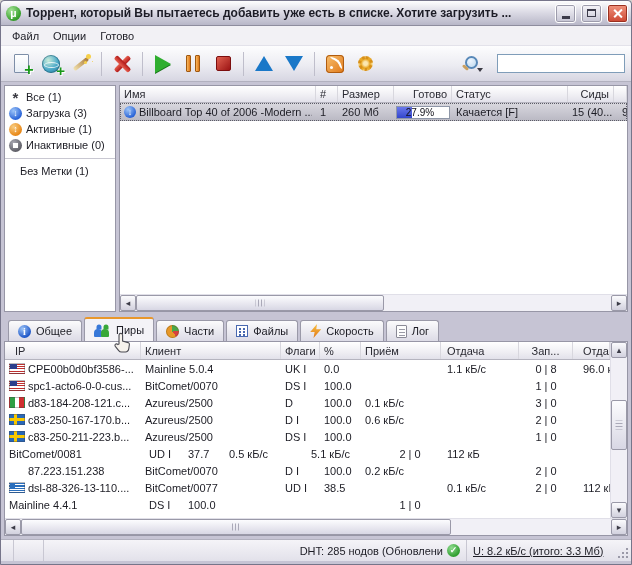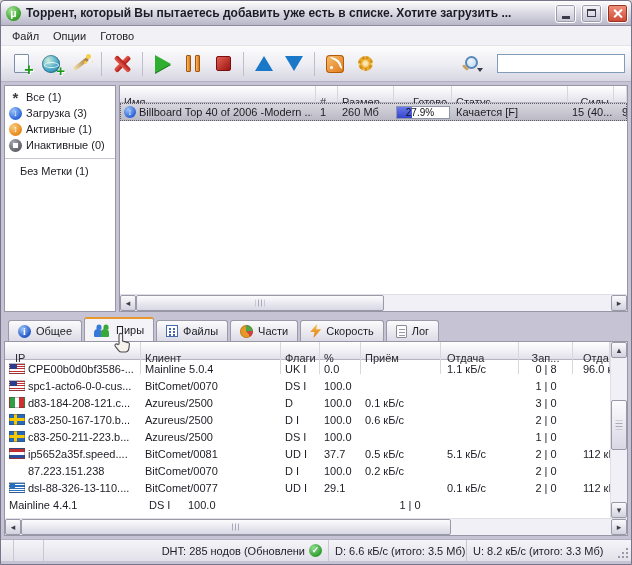--- a/index.html
+++ b/index.html
@@ -70,21 +70,21 @@
   .ci.c-up::before{content:"↑";}
   .ci.c-act{background:radial-gradient(circle at 35% 30%,#f8cc80,#e88818 70%);}
   .ci.c-act::before{content:"↕";}
   .ci.c-inact{background:radial-gradient(circle at 35% 30%,#a8a8b2,#606068 70%);}
   .ci.c-inact::before{content:"";position:absolute;left:4px;top:4px;width:5px;height:5px;background:#fff;}
   .star{width:13px;text-align:center;font-size:15px;font-weight:bold;color:#3a3a42;line-height:11px;flex:none;}
   
   .tlist{flex:1;display:flex;flex-direction:column;overflow:hidden;}
   .thead{display:flex;flex:none;height:17px;font-size:11px;color:#2a2a32;
          background:linear-gradient(180deg,#fff,#efeef3 60%,#e2e1ea);border-bottom:1px solid #b5b4bf;}
-  .hc{display:flex;align-items:center;padding:16px 4px;border-right:1px solid #d8d7de;white-space:nowrap;overflow:hidden;flex:none;}
+  .hc{display:flex;align-items:center;padding:8px 4px;border-right:1px solid #d8d7de;white-space:nowrap;overflow:hidden;flex:none;}
   .hc.r{justify-content:flex-end;}
   .trow{display:flex;height:18px;font-size:11px;color:#1c1c24;align-items:center;flex:none;}
   .trow.selected{background:linear-gradient(180deg,#d9d8df,#b9b8c3);outline:1px dotted #5c5c66;outline-offset:-1px;}
   .cell{padding:0 4px;white-space:nowrap;overflow:hidden;flex:none;display:flex;align-items:center;gap:3px;}
   .tbody-fill{flex:1;background:#fff;}
   
   .w-name{width:196px;} .w-num{width:22px;} .w-size{width:56px;} .w-done{width:58px;}
   .w-status{width:116px;} .w-seeds{width:46px;} .w-last{flex:1 1 0;min-width:0;}
   .pbar{width:54px;height:13px;border:1px solid #8f97a8;background:#fff;position:relative;font-size:10px;}
   .pfill{position:absolute;left:0;top:0;bottom:0;background:linear-gradient(180deg,#6a78ec,#3346cc);}
@@ -136,21 +136,21 @@
                                    linear-gradient(180deg,transparent 0 3px,#f8c800 3px 6px,transparent 6px),#2868b8;}
   .flag[data-flag="nl"]{background:linear-gradient(180deg,#c03030 0 33%,#fff 33% 66%,#2a4e9c 66%);}
   .flag[data-flag="gr"]{background:repeating-linear-gradient(180deg,#2a6ebc 0 1.2px,#fff 1.2px 2.4px);}
   .flag[data-flag="gr"]::after{content:"";position:absolute;left:0;top:0;width:5px;height:5px;background:#2a6ebc;}
   
   .statusbar{height:22px;flex:none;margin:3px -3px 0 -3px;display:flex;align-items:center;font-size:11px;color:#1c1c24;
              background:linear-gradient(180deg,#f5f4f8,#e2e1ea);border-top:1px solid #b2b1bf;}
   .scell{height:100%;display:flex;align-items:center;border-right:1px solid #c8c7d2;padding:0 6px;white-space:nowrap;overflow:hidden;}
   .sc1{width:13px;padding:0;} .sc2{width:30px;padding:0;}
   .sc-dht{flex:1;justify-content:flex-end;gap:4px;}
-  .sc-d{width:138px;} .sc-u{width:148px;border-right:none;}
+  .sc-d{width:138px;} .sc-u{width:148px;border-right:none;text-decoration:underline;}
   .chk{width:13px;height:13px;border-radius:50%;flex:none;background:radial-gradient(circle at 35% 30%,#90dc90,#2f9e2f 70%);
        color:#fff;font-size:9px;font-weight:bold;text-align:center;line-height:13px;}
   .grip{width:16px;height:100%;position:relative;}
   .grip::after{content:"";position:absolute;right:3px;bottom:3px;width:2px;height:2px;background:#9a99a8;
        box-shadow:-8px 0 #9a99a8,-4px 0 #9a99a8,0 -4px #9a99a8,-4px -4px #9a99a8,0 -8px #9a99a8;}
   .txt{white-space:nowrap;overflow:hidden;}
 </style>
 </head>
 <body>
 
@@ -287,26 +287,26 @@
   <div class="tabsbar">
     <div class="tab">
       <span class="ti ti-info">i</span>
       <span>Общее</span>
     </div>
     <div class="tab active">
       <span class="ti ti-peers"></span>
       <span>Пиры</span>
     </div>
     <div class="tab">
+      <span class="ti ti-pie"></span>
+      <span>Части</span>
+    </div>
+    <div class="tab">
       <span class="ti ti-files"></span>
       <span>Файлы</span>
-    </div>
-    <div class="tab">
-      <span class="ti ti-pie"></span>
-      <span>Части</span>
     </div>
     <div class="tab">
       <span class="ti ti-bolt"></span>
       <span>Скорость</span>
     </div>
     <div class="tab">
       <span class="ti ti-log"></span>
       <span>Лог</span>
     </div>
   </div>
@@ -390,24 +390,20 @@
             </div>
           <div class="cell p-client txt">Azureus/2500</div>
           <div class="cell p-flags txt">DS I</div>
           <div class="cell p-pct txt">100.0</div>
           <div class="cell p-recv txt"></div>
           <div class="cell p-send txt"></div>
           <div class="cell p-reqs txt">1 | 0</div>
           <div class="cell p-sent txt"></div>
         </div>
         <div class="prow">
-          <div class="cell p-ip">
-              <span class="flag" data-flag="nl"></span>
-              <span class="txt">ip5652a35f.speed....</span>
-            </div>
           <div class="cell p-client txt">BitComet/0081</div>
           <div class="cell p-flags txt">UD I</div>
           <div class="cell p-pct txt">37.7</div>
           <div class="cell p-recv txt">0.5 кБ/с</div>
           <div class="cell p-send txt">5.1 кБ/с</div>
           <div class="cell p-reqs txt">2 | 0</div>
           <div class="cell p-sent txt">112 кБ</div>
         </div>
         <div class="prow">
           <div class="cell p-ip">
@@ -422,21 +418,21 @@
           <div class="cell p-reqs txt">2 | 0</div>
           <div class="cell p-sent txt"></div>
         </div>
         <div class="prow">
           <div class="cell p-ip">
               <span class="flag" data-flag="gr"></span>
               <span class="txt">dsl-88-326-13-110....</span>
             </div>
           <div class="cell p-client txt">BitComet/0077</div>
           <div class="cell p-flags txt">UD I</div>
-          <div class="cell p-pct txt">29.1</div>
+          <div class="cell p-pct txt">38.5</div>
           <div class="cell p-recv txt"></div>
           <div class="cell p-send txt">0.1 кБ/с</div>
           <div class="cell p-reqs txt">2 | 0</div>
           <div class="cell p-sent txt">112 кБ</div>
         </div>
         <div class="prow">
           <div class="cell p-client txt">Mainline 4.4.1</div>
           <div class="cell p-flags txt">DS I</div>
           <div class="cell p-pct txt">100.0</div>
           <div class="cell p-recv txt"></div>
@@ -464,18 +460,17 @@
     </div>
   </div>
 
   <div class="statusbar">
     <div class="scell sc1"></div>
     <div class="scell sc2"></div>
     <div class="scell sc-dht">
       <span>DHT: 285 нодов  (Обновлени</span>
       <span class="chk">✓</span>
     </div>
-    <div class="scell sc-d">D: 6.6 кБ/с  (итого: 3.5 Мб)</div>
     <div class="scell sc-u">U: 8.2 кБ/с  (итого: 3.3 Мб)</div>
     <div class="grip"></div>
   </div>
 
 </div>
 
 </body></html>

